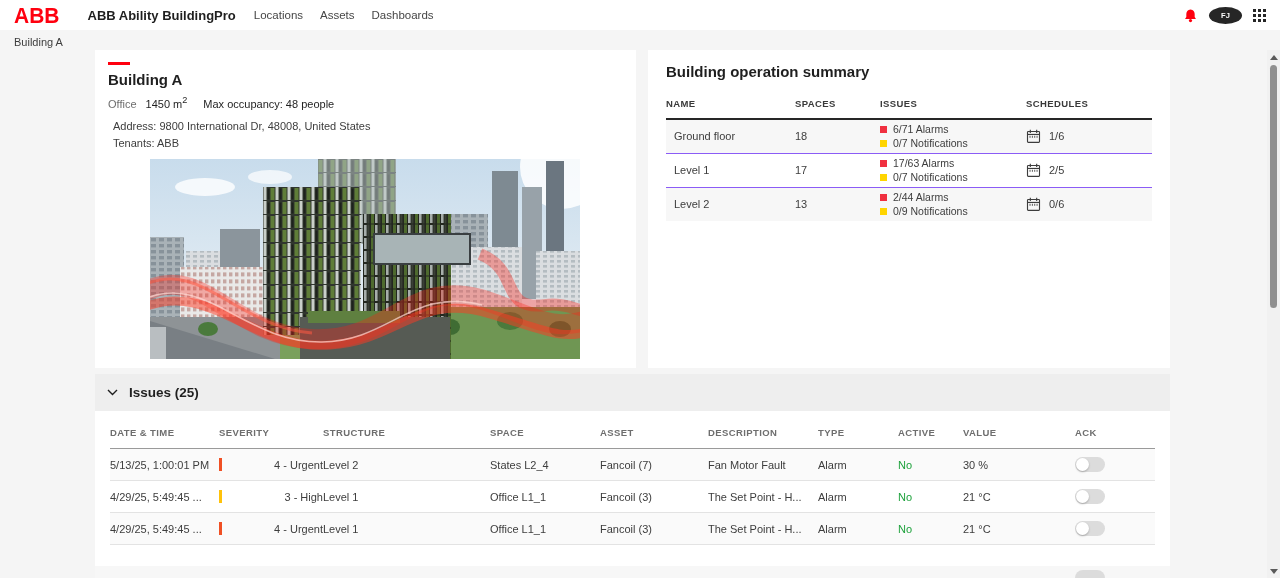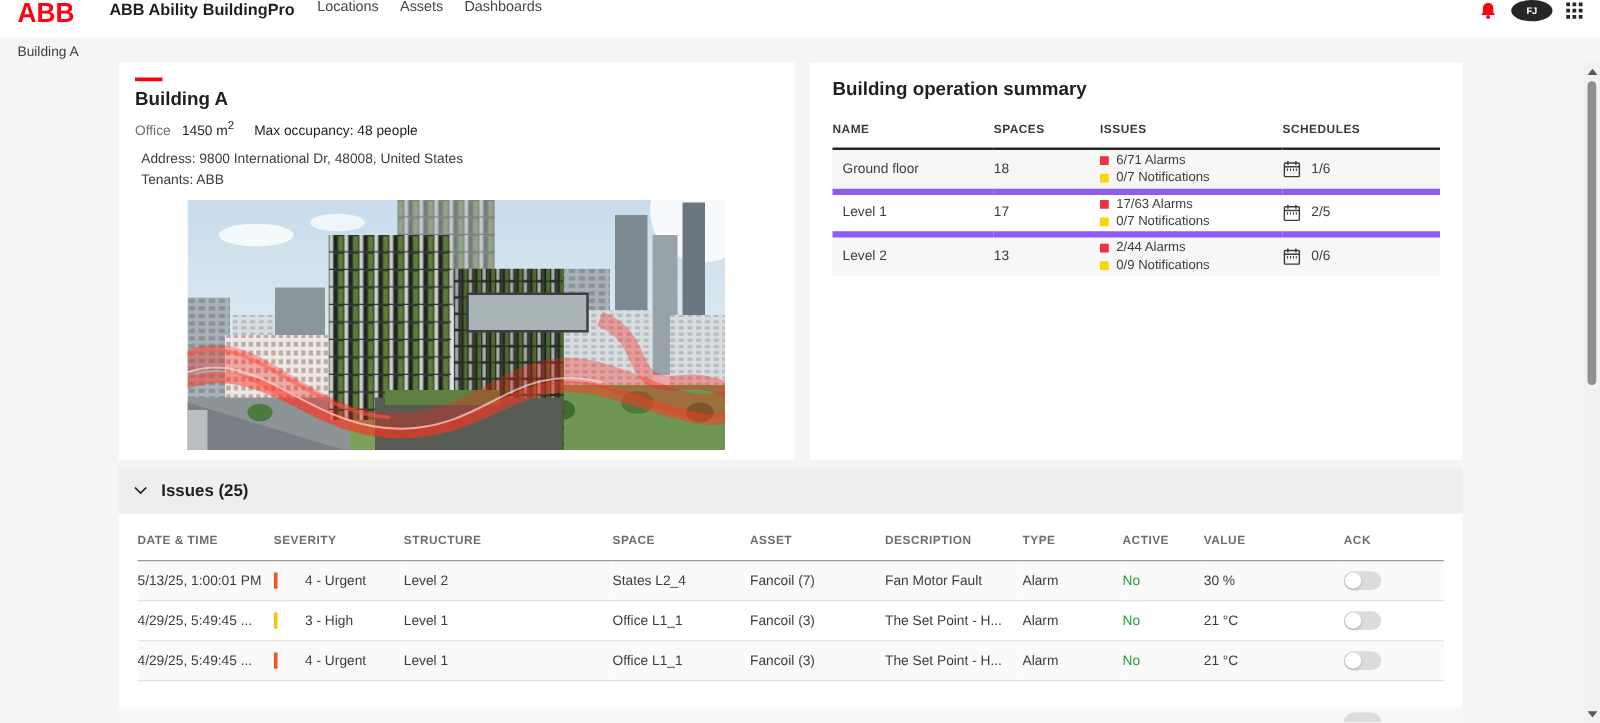--- a/index.html
+++ b/index.html
@@ -4,21 +4,21 @@
 <style>
   * { margin:0; padding:0; box-sizing:border-box; }
   html,body { width:1280px; height:578px; }
   body {
     position:relative; overflow:hidden;
     background:#f5f5f5; color:#1f1f1f;
     font-family:"Liberation Sans", sans-serif;
   }
   
   .navbar { position:absolute; top:0; left:0; width:1280px; height:30px;
-    background:#fff; display:flex; align-items:flex-start; padding:0 14px; }
+    background:#fff; display:flex; align-items:center; padding:0 14px; }
   .logo { font-size:21px; font-weight:900; letter-spacing:0px; line-height:1;
     transform:scaleY(1.05); cursor:pointer; }
   .app-title { font-size:13px; font-weight:bold; margin-left:28px; }
   .nav-menu { display:flex; gap:17px; margin-left:18px; }
   .nav-menu a { font-size:11.5px; color:#464646; text-decoration:none; cursor:pointer; }
   .nav-right { margin-left:auto; display:flex; align-items:center; gap:11px; }
   .bell { width:15px; height:15px; cursor:pointer; }
   .avatar { width:33px; height:17px; border-radius:50%; background:#262626; color:#fff;
     font-size:7.5px; font-weight:bold; display:flex; align-items:center; justify-content:center;
     cursor:pointer; }
@@ -39,21 +39,21 @@
   .info-line { font-size:11px; color:#3d3d3d; margin:0 0 3px 5px; line-height:14px; }
   .bld-photo { display:block; margin:9px 0 0 42px; width:430px; height:200px; }
   
   .card-summary { left:648px; top:50px; width:522px; height:318px; padding:13px 18px 0 18px; }
   .summary-title { font-size:15px; font-weight:bold; }
   table.summary { width:100%; border-collapse:collapse; margin-top:11px; table-layout:fixed; }
   table.summary th { font-size:9.5px; letter-spacing:.4px; color:#3a3a3a; text-align:left;
     font-weight:bold; padding:7px 0 9px; border-bottom:2px solid #262626; }
   table.summary td { height:34px; font-size:11px; color:#3d3d3d; vertical-align:middle; }
   table.summary tr.alt td { background:#f7f7f7; }
-  table.summary tbody tr { border-bottom:5px solid #8b5cf6; }
+  table.summary tbody tr { border-bottom:1px solid #8b5cf6; }
   table.summary tbody tr:last-child { border-bottom:none; }
   table.summary td:first-child { padding-left:8px; }
   table.summary tr.alt td:first-child { }
   .iss-line { display:flex; align-items:center; gap:6px; font-size:10.5px; line-height:14px; }
   .sq { width:7px; height:7px; flex:none; }
   .sched-cell { display:flex; align-items:center; gap:8px; }
   .cal-icon { width:15px; height:15px; }
   
   .issues-bar { position:absolute; left:95px; top:374px; width:1075px; height:37px;
     background:#eee; display:flex; align-items:center; padding-left:12px; gap:11px; }
@@ -61,21 +61,21 @@
   .issues-title { font-size:13.5px; font-weight:bold; }
   .issues-area { position:absolute; left:95px; top:411px; width:1075px; height:167px;
     background:#fff; overflow:hidden; }
   table.issues { width:1045px; margin-left:15px; border-collapse:collapse; table-layout:fixed; }
   table.issues th { font-size:9.5px; letter-spacing:.4px; color:#6e6e6e; font-weight:bold;
     text-align:left; padding:16px 0 10px; border-bottom:1px solid #9a9a9a; }
   table.issues td { height:32px; font-size:11px; color:#3d3d3d; vertical-align:middle;
     overflow:hidden; white-space:nowrap; }
   table.issues tbody tr { border-bottom:1px solid #e3e3e3; }
   table.issues tbody tr.alt { background:#fafafa; }
-  .sev { display:flex; align-items:center; gap:22px; }
+  .sev { display:flex; align-items:center; gap:6px;justify-content:space-between; }
   .sev-bar { width:3px; height:13px; flex:none; }
   .toggle { width:30px; height:15px; border-radius:8px; background:#dcdcdc; position:relative;
     cursor:pointer; }
   .toggle::after { content:""; position:absolute; left:1px; top:1px; width:13px; height:13px;
     border-radius:50%; background:#fff; box-shadow:0 1px 2px rgba(0,0,0,.25); }
   .partial-row { position:absolute; left:0; bottom:0; width:1075px; height:12px; background:#f7f7f7; }
   .partial-toggle { position:absolute; left:980px; top:4px; width:30px; height:8px;
     border-radius:8px 8px 0 0; background:#dcdcdc; }
   
   .scrollbar { position:absolute; right:0; top:50px; width:13px; height:528px; background:#f1f1f1; }

